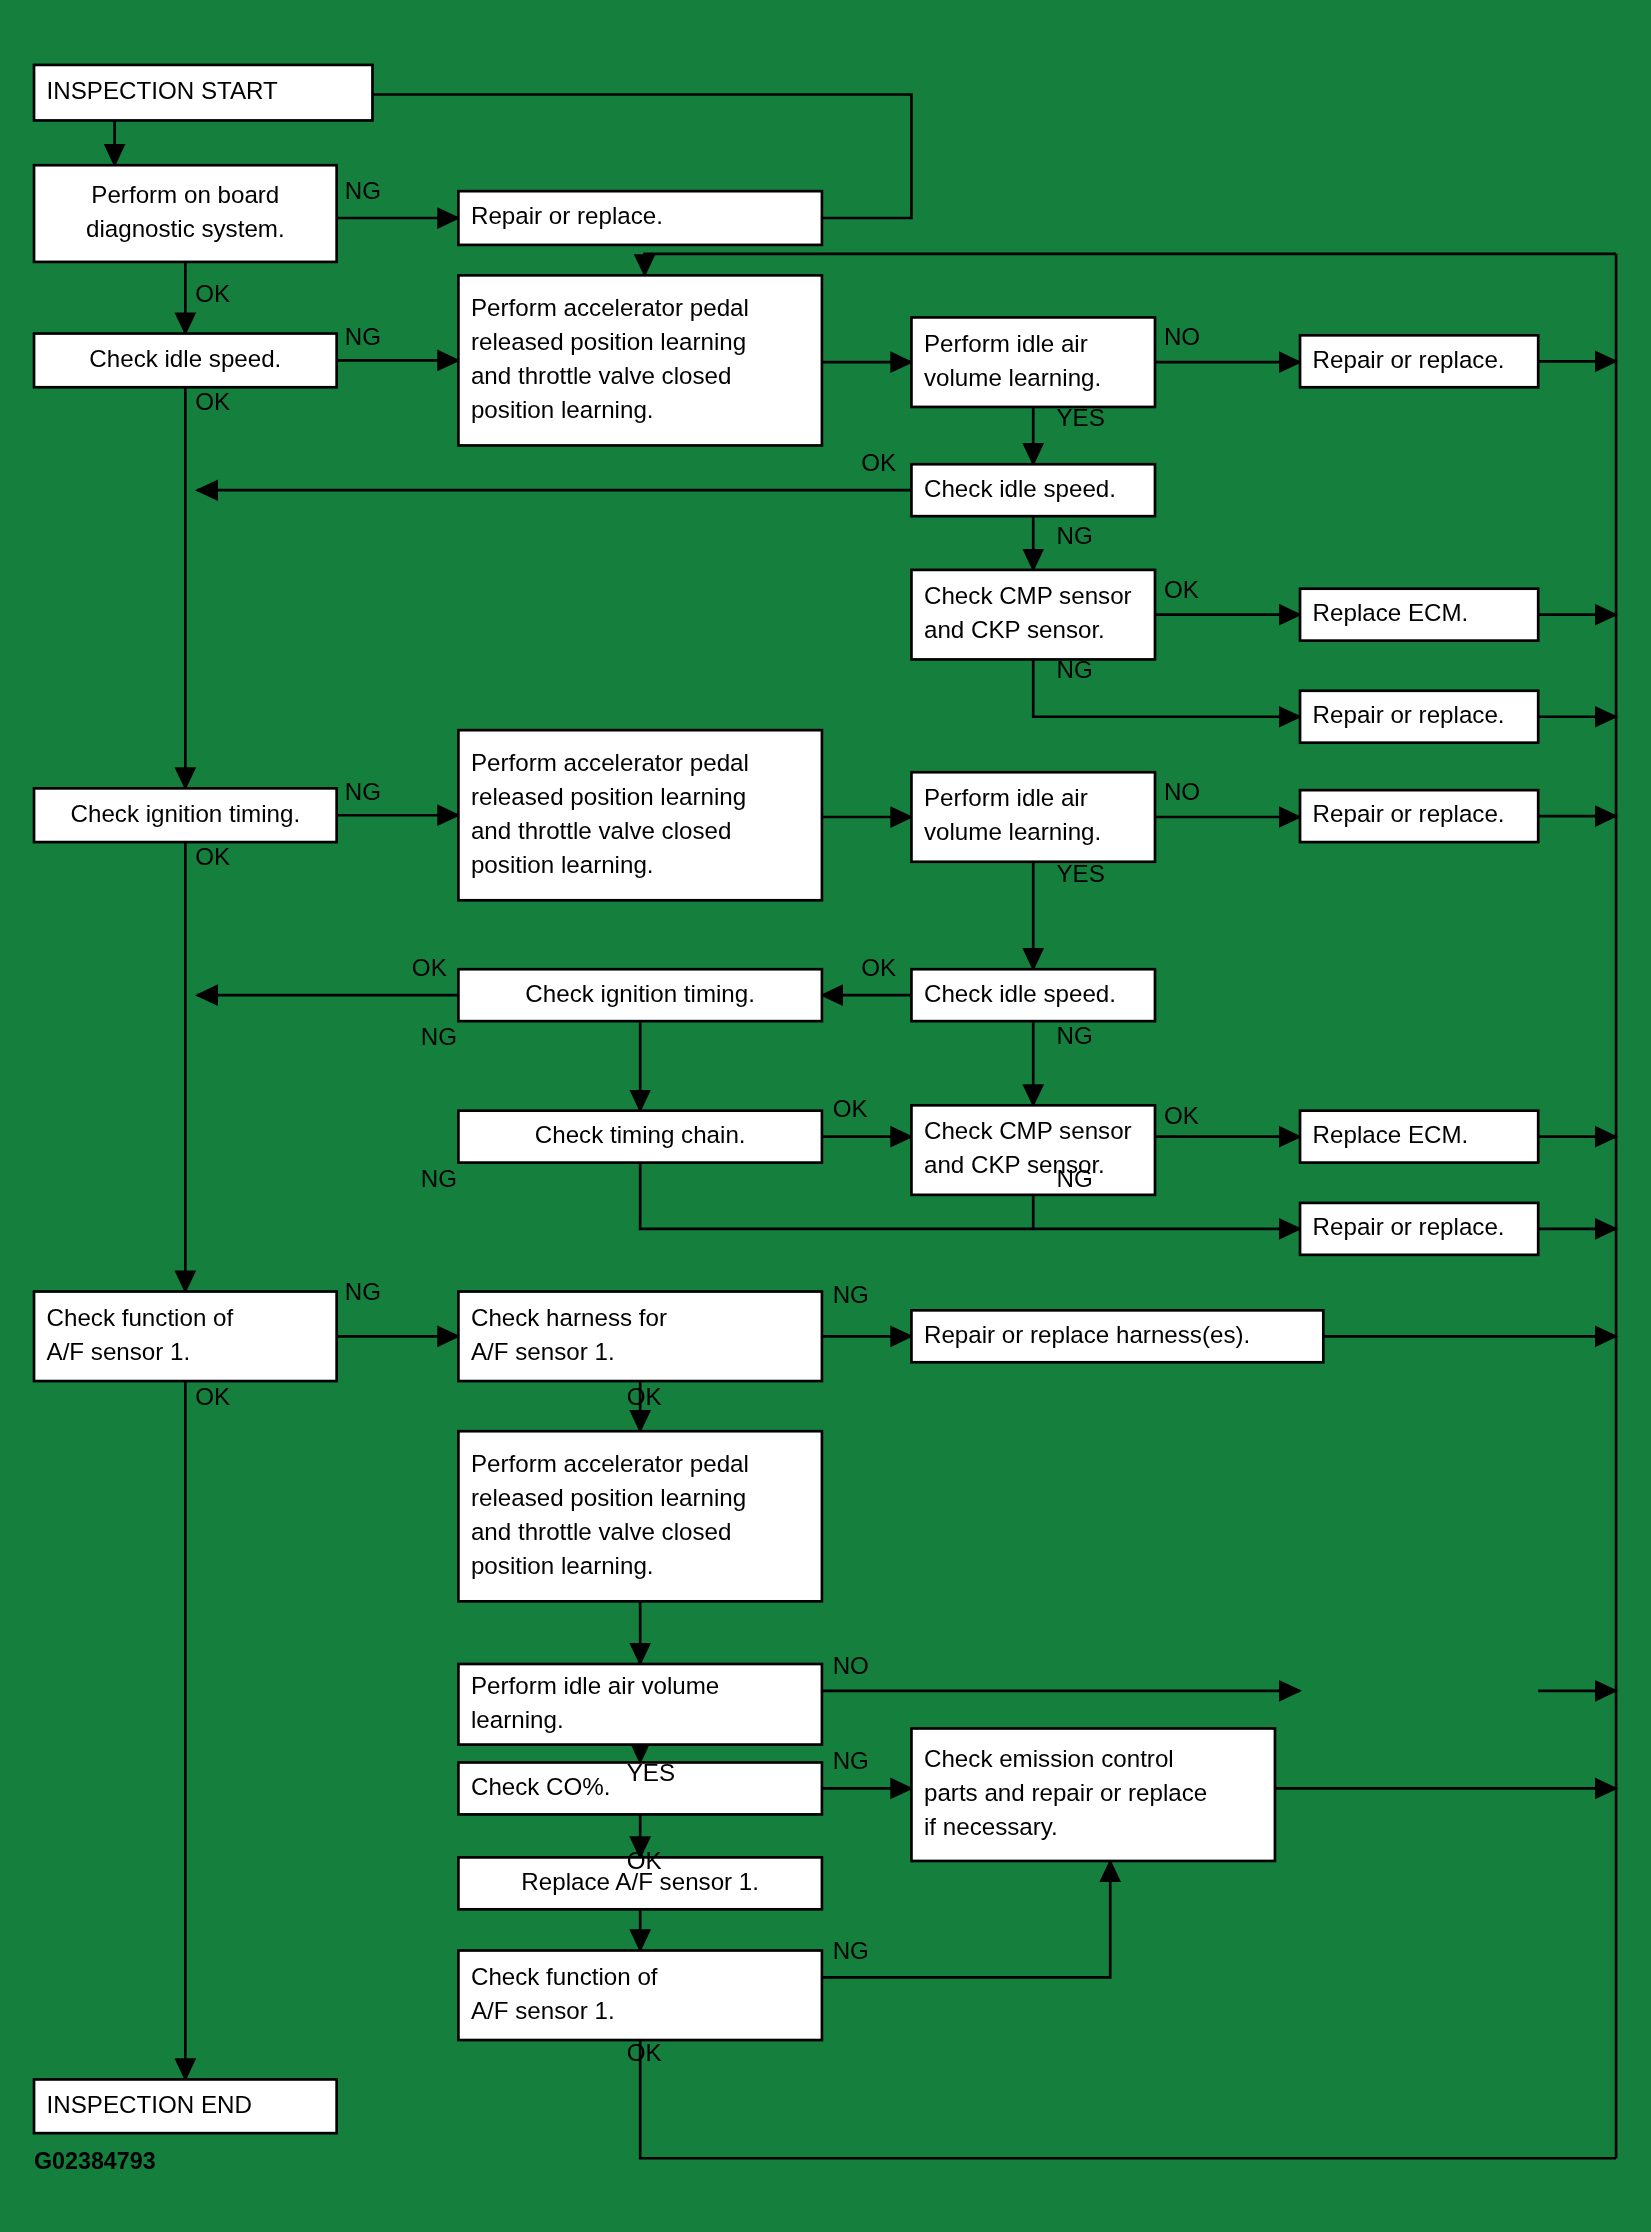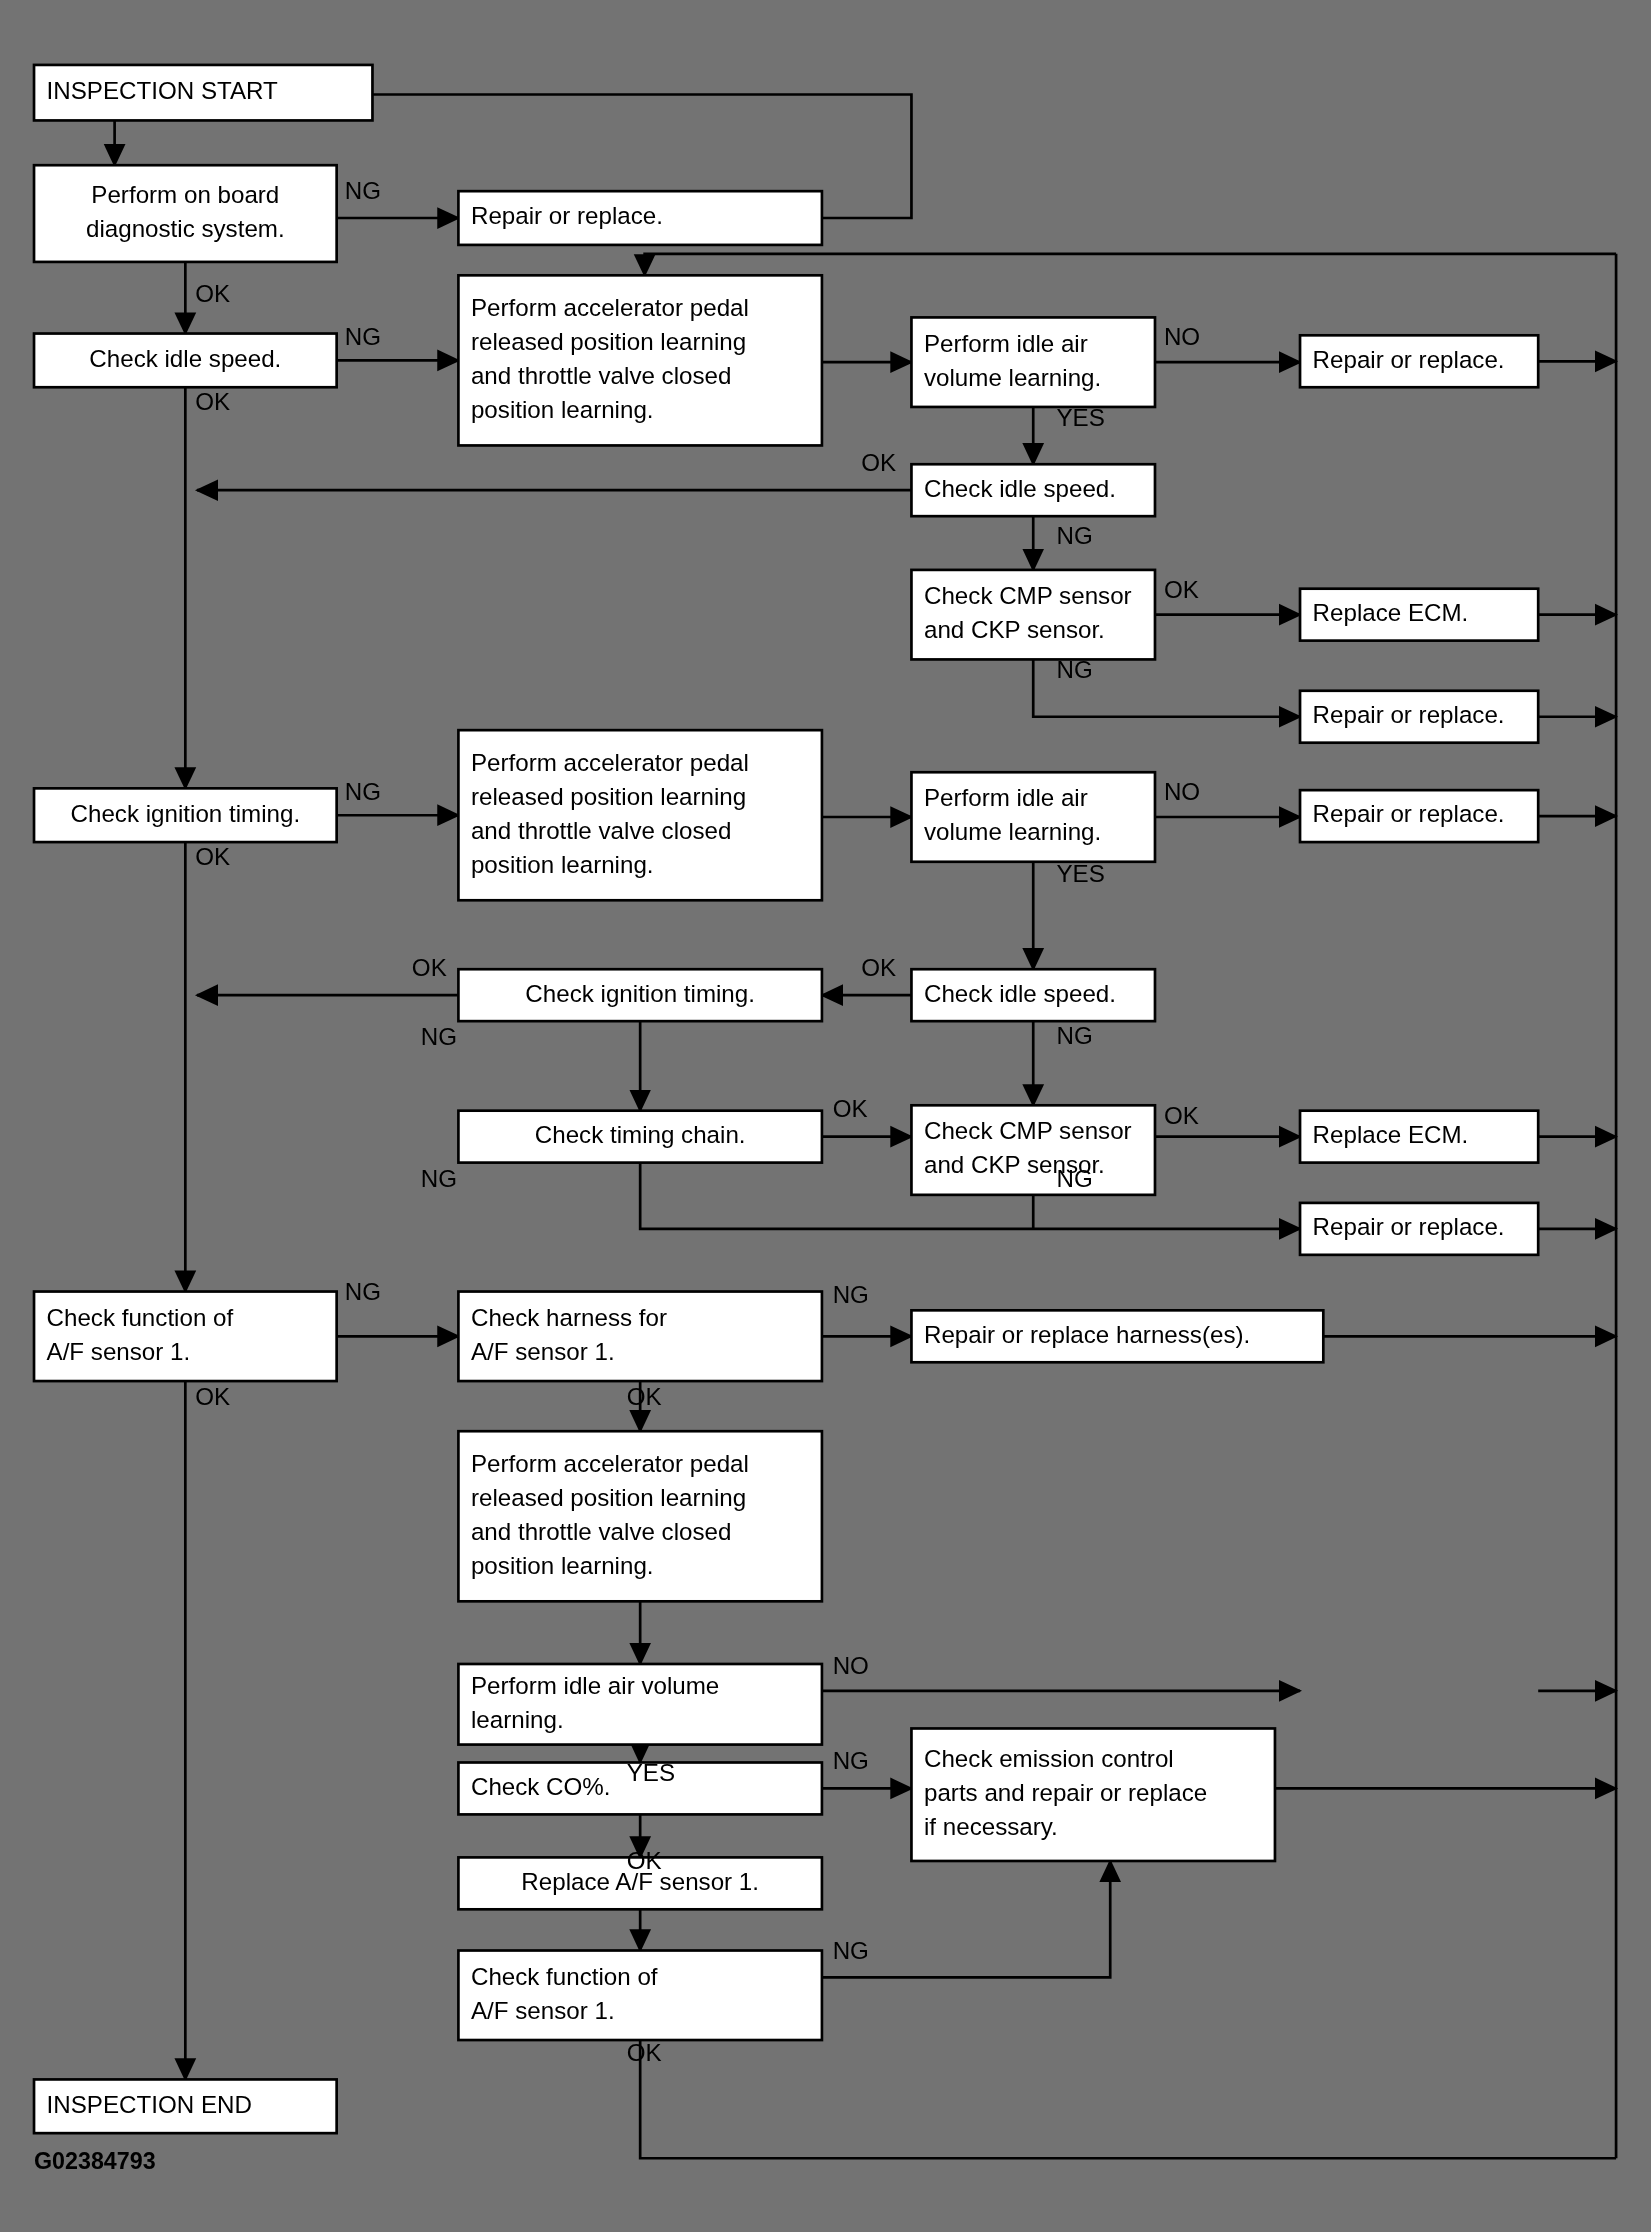--- a/index.html
+++ b/index.html
@@ -7,21 +7,21 @@
     padding: 0;
     background: #ffffff;
   }
   body {
     font-family: "Liberation Sans", sans-serif;
   }
   #page {
     position: relative;
     width: 1651px;
     height: 2233px;
-    background: #737373;
+    background: #15803d;
     overflow: hidden;
   }
   svg#flow {
     position: absolute;
     left: 0;
     top: 0;
     width: 1651px;
     height: 2233px;
   }
   .node-rect {

